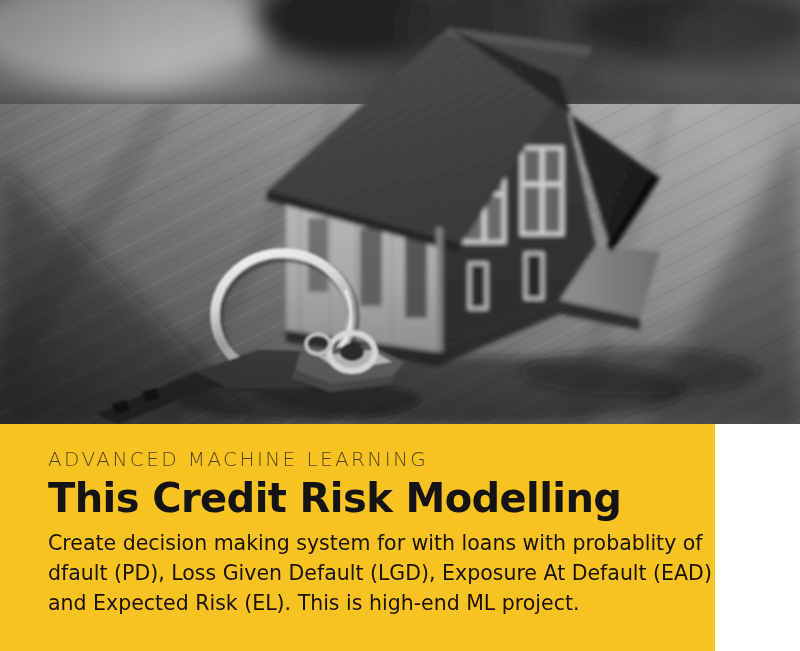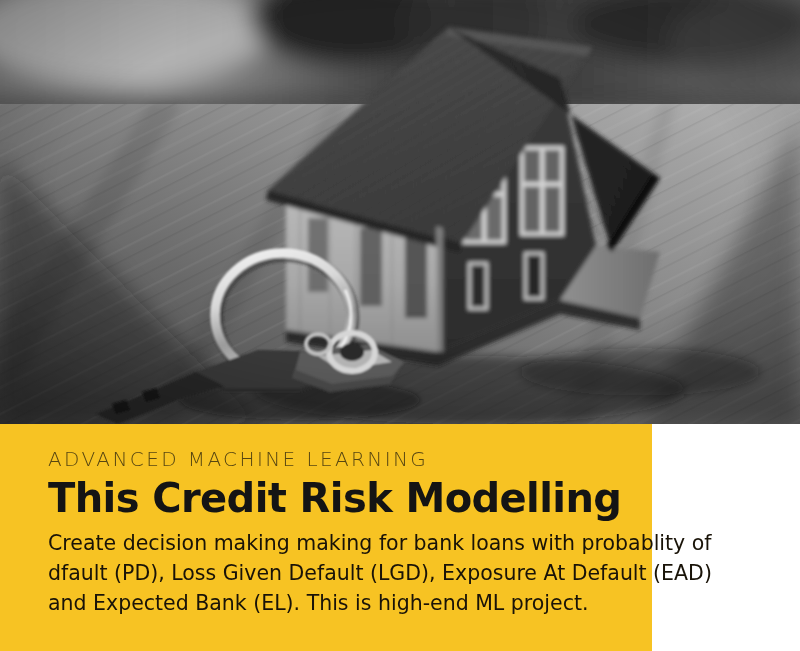--- a/index.html
+++ b/index.html
@@ -30,21 +30,21 @@
     background:#8e8e8e;
     filter:grayscale(100%);
   }
 
   .hero-photo svg { display:block; width:800px; height:424px; }
 
   
   .info-band {
     position:absolute;
     left:0; top:424px;
-    width:652px;
+    width:715px;
     height:227px;
     background:#F7C323;
     padding:24px 48px 0 48px;
   }
 
   .eyebrow {
     font-family:"DejaVu Sans", sans-serif;
     font-size:20px;
     font-weight:300;
     letter-spacing:2.4px;
@@ -315,19 +315,19 @@
     </svg>
   </div>
 
   <div class="info-band">
 
     <div class="eyebrow">ADVANCED MACHINE LEARNING</div>
 
     <h1 class="card-title">This Credit Risk Modelling</h1>
 
     <p class="card-desc">
-      <span class="desc-line">Create decision making making for bank loans with probablity of</span>
+      <span class="desc-line">Create decision making system for with loans with probablity of</span>
       <span class="desc-line">dfault (PD), Loss Given Default (LGD), Exposure At Default (EAD)</span>
-      <span class="desc-line">and Expected Bank (EL). This is high-end ML project.</span>
+      <span class="desc-line">and Expected Risk (EL). This is high-end ML project.</span>
     </p>
 
   </div>
 </div>
 
 </body></html>

